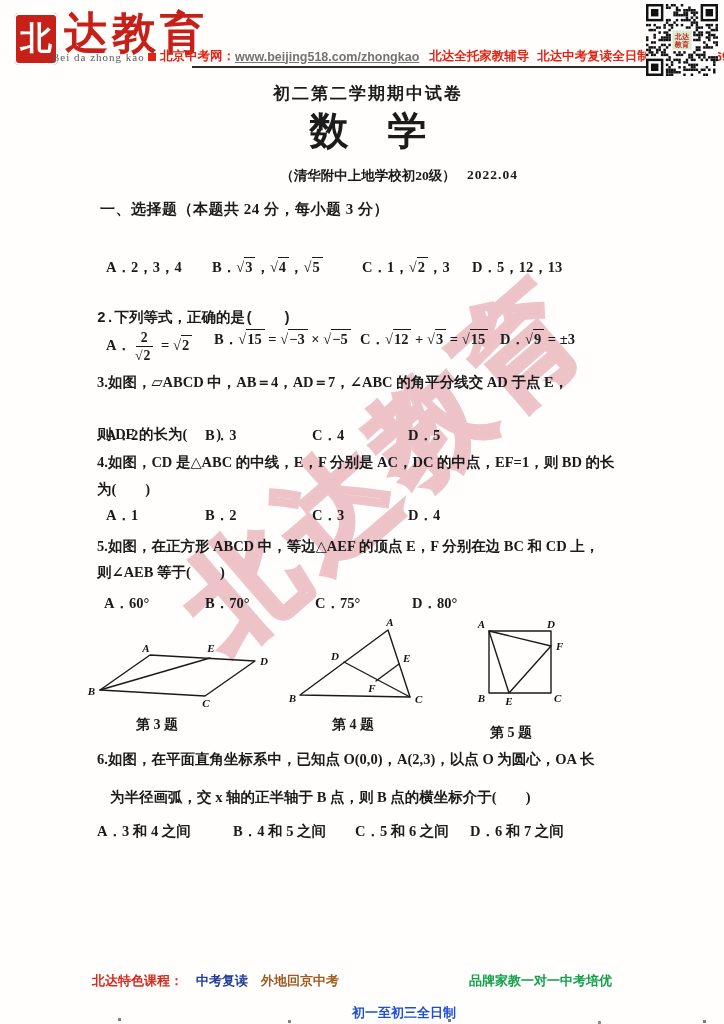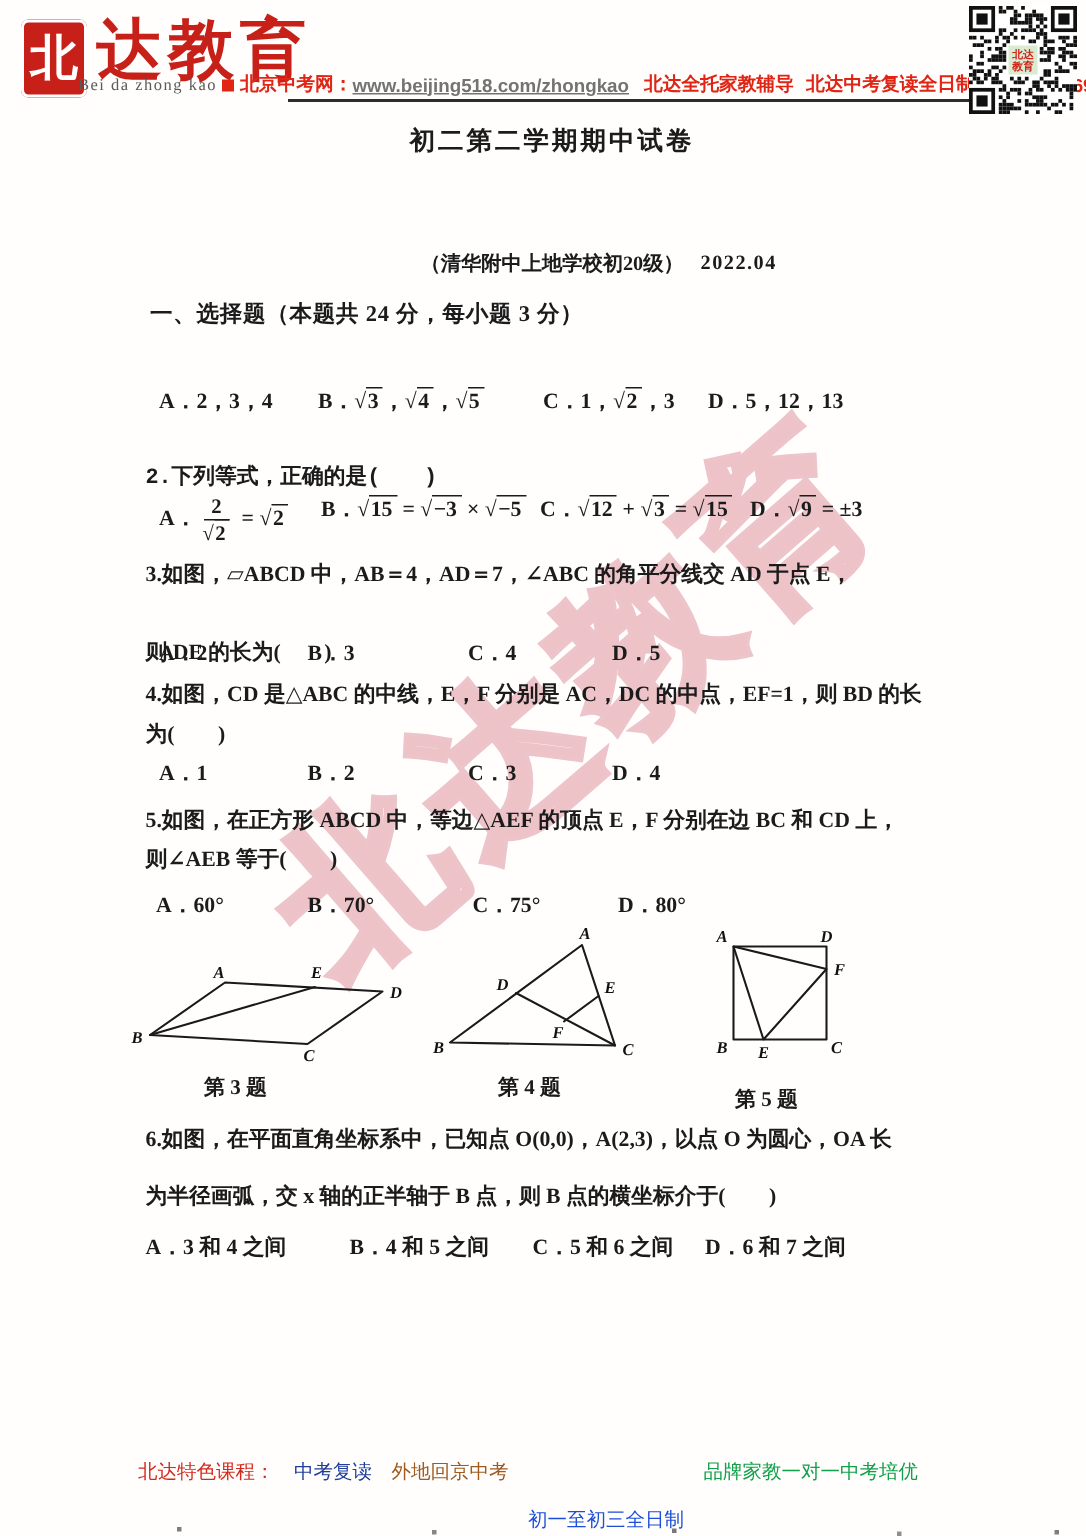--- a/index.html
+++ b/index.html
@@ -44,21 +44,21 @@
   .sqrt .rad{border-top:1.7px solid #1b1b1b;padding:1px 3px 0 1px;}
   .frac{display:inline-flex;flex-direction:column;align-items:center;vertical-align:middle;
         line-height:1.15;font-size:0.95em;margin:0 2px;}
   .frac .fnum{padding:0 5px;border-bottom:1.7px solid #1b1b1b;}
   .frac .fden{padding:1px 2px 0 2px;}
 
   .figs{position:absolute;left:85px;top:612px;z-index:2;}
   .figcap{position:absolute;width:90px;text-align:center;font-size:14px;font-weight:700;z-index:2;}
 
   .footer{position:absolute;left:0;top:972px;width:704px;display:flex;justify-content:center;gap:13px;
-          font-family:"Liberation Sans","DejaVu Sans",sans-serif;font-size:13px;font-weight:400;z-index:2;}
+          font-family:"Liberation Sans","DejaVu Sans",sans-serif;font-size:13px;font-weight:700;z-index:2;}
   .specks{position:absolute;left:118px;top:1018px;width:3px;height:3px;background:#3a3a3a;opacity:.65;
           box-shadow:170px 2px 0 #474747,330px 1px 0 #333,480px 3px 0 #555,585px 2px 0 #3a3a3a;}
   svg text{font-family:"Liberation Serif","DejaVu Serif",serif;}
 </style>
 </head>
 <body>
 
 <div class="page">
 
   <div class="seal">北</div>
@@ -335,20 +335,21 @@
         <rect x="24" y="28" width="1" height="1"></rect>
       </g>
     <rect x="10.6" y="10.6" width="7.8" height="7.8" fill="#d9ecd2"></rect>
     <text x="14.5" y="13.9" font-size="2.9" fill="#d0221a" text-anchor="middle" font-weight="bold">北达</text>
     <text x="14.5" y="17.2" font-size="2.9" fill="#d0221a" text-anchor="middle" font-weight="bold">教育</text>
   </svg>
 
   <div class="wm">北达教育</div>
 
   <div class="center-col exam-title abs z2">初二第二学期期中试卷</div>
+  <div class="center-col subject abs z2">数　学</div>
   <div class="center-col school abs z2">（清华附中上地学校初20级）</div>
   <div class="edate z2">2022.04</div>
 
   <div class="qline sec" style="left:100px;top:200px;">一、选择题（本题共 24 分，每小题 3 分）</div>
 
   <div class="row" style="top:258px;">
     <span class="opt" style="left:106px;">A．2，3，4</span>
     <span class="opt" style="left:212px;">B．<span class="sqrt"><span>√</span><span class="rad">3</span></span>，<span class="sqrt"><span>√</span><span class="rad">4</span></span>，<span class="sqrt"><span>√</span><span class="rad">5</span></span></span>
     <span class="opt" style="left:362px;">C．1，<span class="sqrt"><span>√</span><span class="rad">2</span></span>，3</span>
     <span class="opt" style="left:472px;">D．5，12，13</span>
@@ -425,21 +426,21 @@
       <text x="554" y="702">C</text>
       <text x="509" y="705" text-anchor="middle">E</text>
       <text x="556" y="650">F</text>
     </g>
   </svg>
   <div class="figcap" style="left:112px;top:716px;">第 3 题</div>
   <div class="figcap" style="left:308px;top:716px;">第 4 题</div>
   <div class="figcap" style="left:466px;top:724px;">第 5 题</div>
 
   <div class="qline" style="left:97px;top:750px;">6.如图，在平面直角坐标系中，已知点 O(0,0)，A(2,3)，以点 O 为圆心，OA 长</div>
-  <div class="qline" style="left:97px;top:788px;">为半径画弧，交 x 轴的正半轴于 B 点，则 B 点的横坐标介于(　　)</div>
+  <div class="qline" style="left:110px;top:788px;">为半径画弧，交 x 轴的正半轴于 B 点，则 B 点的横坐标介于(　　)</div>
   <div class="row" style="top:822px;">
     <span class="opt" style="left:97px;">A．3 和 4 之间</span>
     <span class="opt" style="left:233px;">B．4 和 5 之间</span>
     <span class="opt" style="left:355px;">C．5 和 6 之间</span>
     <span class="opt" style="left:470px;">D．6 和 7 之间</span>
   </div>
 
   <div class="footer">
       <span style="color: rgb(212, 42, 30);">北达特色课程：</span>
       <span style="color: rgb(31, 61, 153);">中考复读</span>

